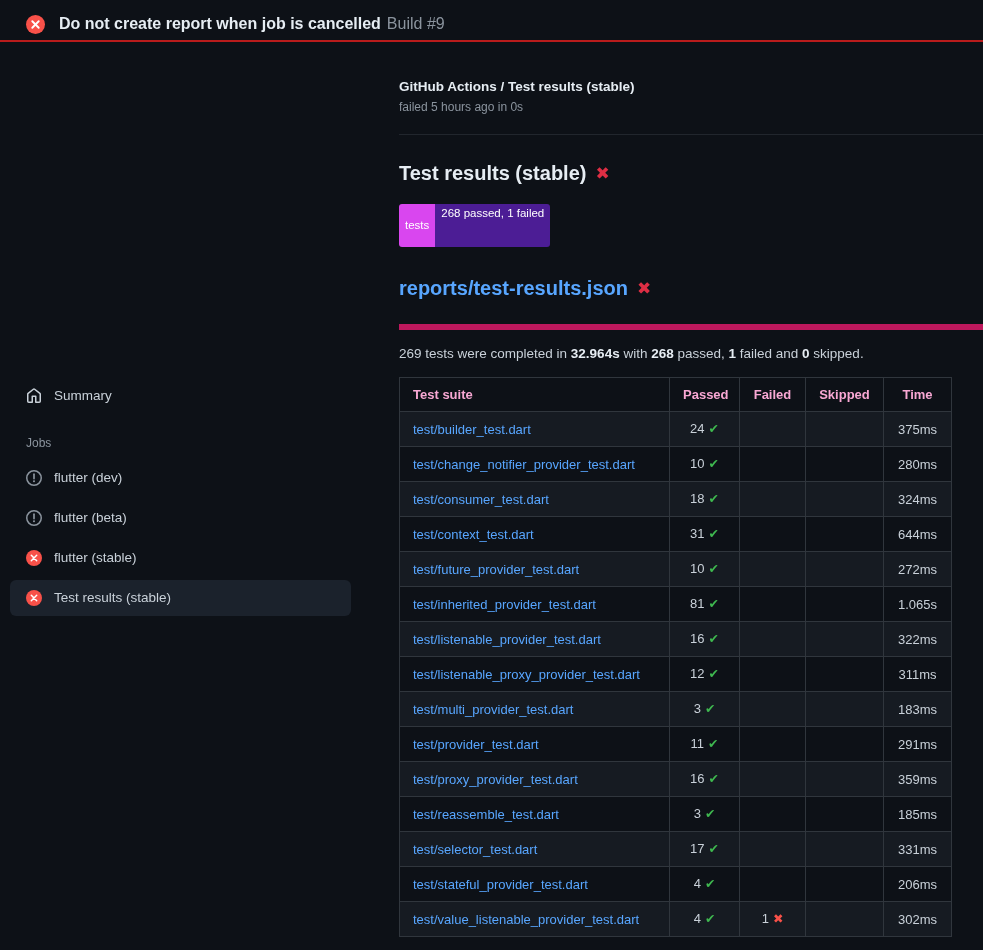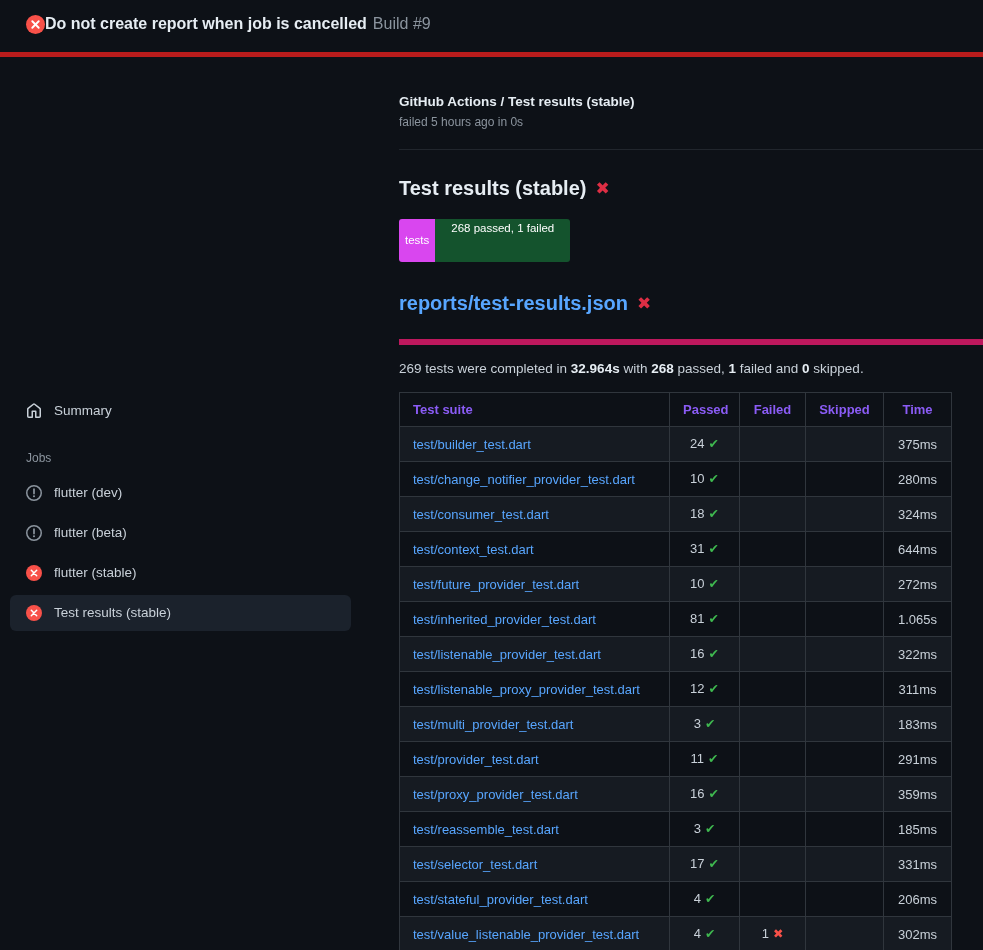--- a/index.html
+++ b/index.html
@@ -7,23 +7,23 @@
   body {
     width: 983px; height: 950px; overflow: hidden;
     background: #0d1117; color: #c9d1d9;
     font-family: "Liberation Sans", "DejaVu Sans", sans-serif;
     font-size: 14px;
   }
   a { cursor: pointer; }
 
   
   .topbar {
-    display: flex; align-items: center; 
-    padding: 13px 16px 17px 26px;
-    border-bottom: 5px solid #b91c1c;
+    display: flex; align-items: center; gap: 14px;
+    padding: 13px 16px 5px 26px;
+    border-bottom: 2px solid #b91c1c;
   }
   .topbar .status-ic { width: 19px; height: 19px; flex: none; display: inline-flex; }
   .run-title { margin: 0; font-size: 16px; font-weight: 700; color: #e6edf3; line-height: 22px; }
   .run-title .build { color: #8b949e; font-weight: 400; margin-left: 6px; }
 
   
   .layout { display: flex; align-items: center; }
 
   
   .sidebar { width: 371px; flex: none; padding-top: 18px; }
@@ -47,21 +47,21 @@
     margin: 25px 0 0; font-size: 20px; font-weight: 700; color: #e6edf3;
     display: flex; align-items: center; gap: 9px; line-height: 26px;
   }
   .xmark { color: #dd2e44; font-size: 17px; font-weight: 700; line-height: 1; }
 
   .badge {
     display: inline-flex; margin-top: 18px; border-radius: 3px; overflow: hidden;
     font-size: 11.5px; line-height: 13px;
   }
   .badge-label { background: #d946ef; color: #ffffff; padding: 15px 6px; }
-  .badge-value { background: #14532d; color: #ffffff; padding: 3px 16px; }
+  .badge-value { background: #4c1d95; color: #ffffff; padding: 3px 6px; }
 
   .report-title {
     margin: 28px -32px 0 0; padding-bottom: 23px;
     border-bottom: 6px solid #be185d;
     font-size: 20px; font-weight: 700; line-height: 26px;
     display: flex; align-items: center; gap: 9px;
   }
   .report-title a { color: #58a6ff; text-decoration: none; }
 
   .summary-line { margin: 16px 0 12px; font-size: 13.5px; white-space: pre-wrap; color: #c9d1d9; }
@@ -69,21 +69,21 @@
 
   
   table.results {
     margin-top: 16px; border-collapse: collapse; table-layout: fixed;
     width: 552px; font-size: 13px;
   }
   .results th, .results td {
     border: 1px solid #30363d; padding: 8px 13px; line-height: 17px;
     overflow: hidden; white-space: nowrap;
   }
-  .results th { color: #8b5cf6; font-weight: 700; text-align: center; }
+  .results th { color: #f9a8d4; font-weight: 700; text-align: center; }
   .results th.col-suite { text-align: left; }
   .results td { text-align: center; color: #c9d1d9; }
   .results td.cell-suite { text-align: left; }
   .results tbody tr:nth-child(odd) { background: #161b22; }
   .suite-link { color: #58a6ff; text-decoration: none; }
   .glyph { font-weight: 700; margin-left: 4px; font-size: 12.5px; }
   .glyph.check { color: #3fb950; }
   .glyph.cross { color: #f85149; }
 </style>
 </head>

